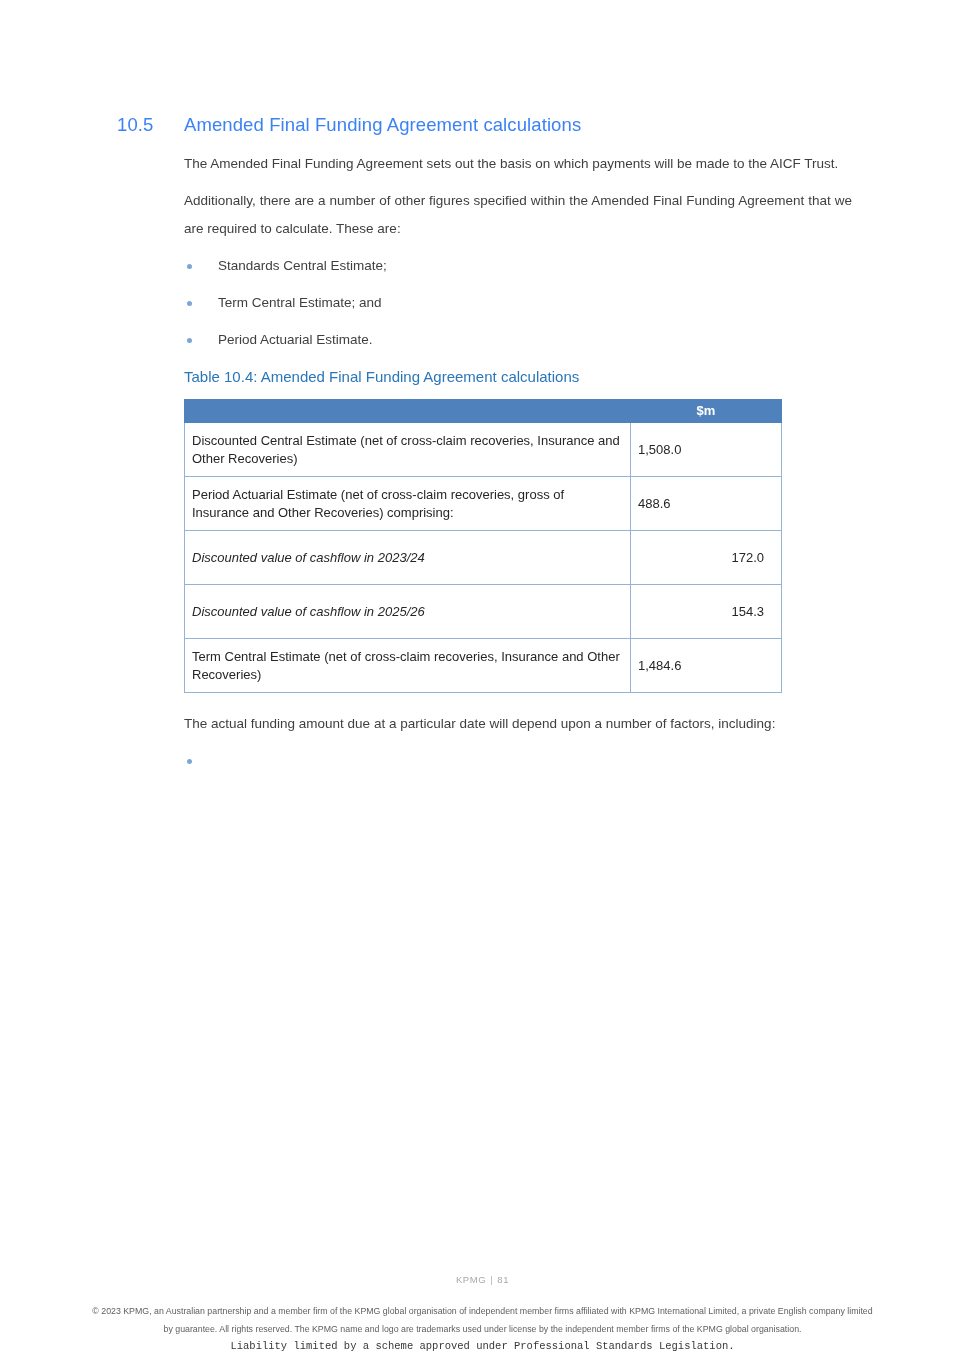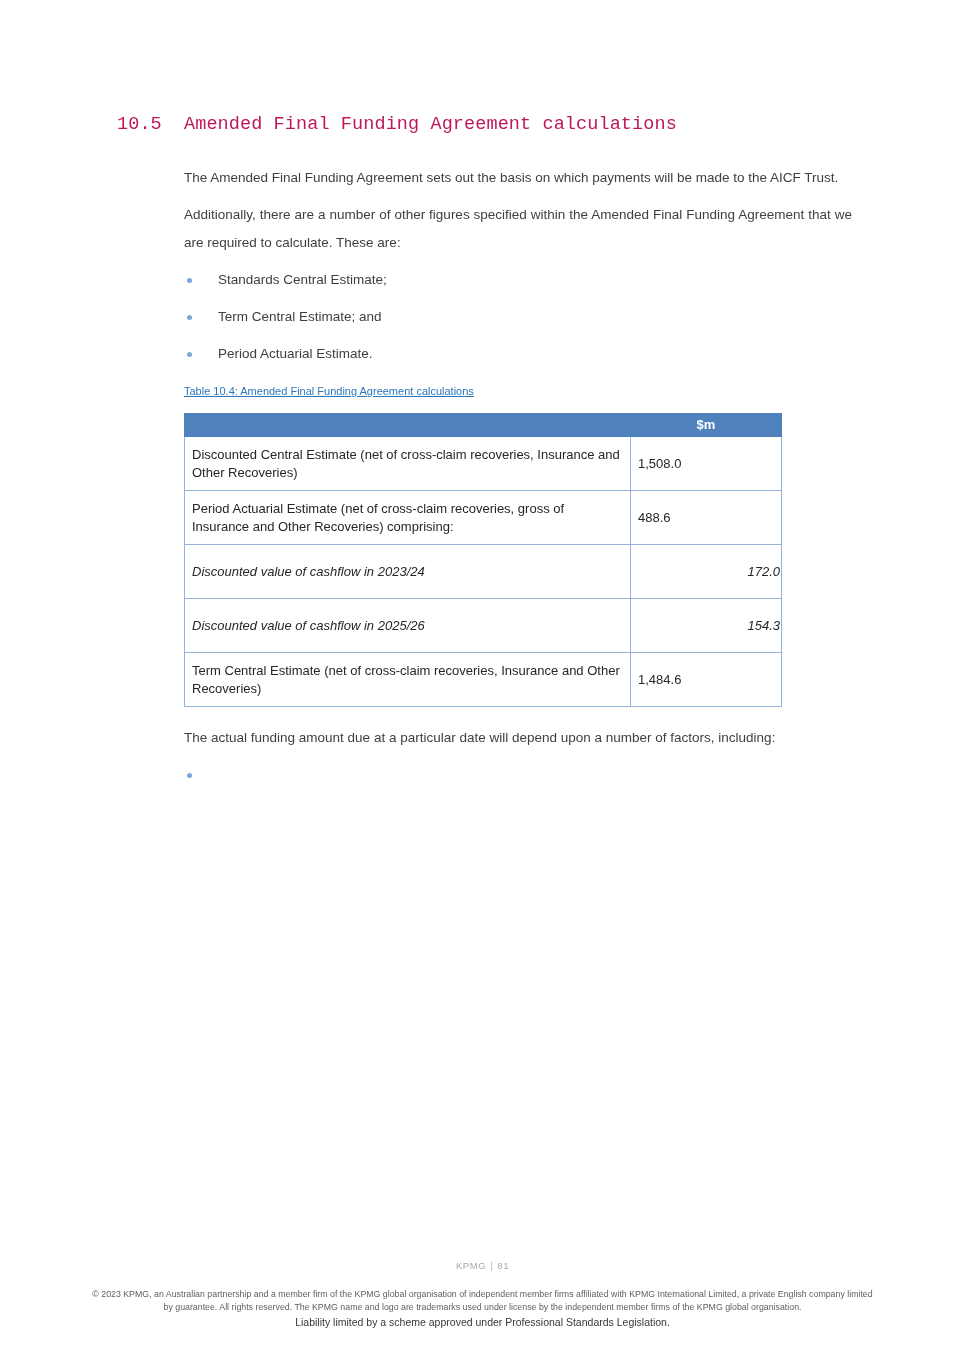--- a/index.html
+++ b/index.html
@@ -15,33 +15,32 @@
     margin: 0 auto;
   }
   
   .heading {
     position: absolute;
     left: 117px;
     top: 114px;
     width: 760px;
     display: flex;
     font-size: 18.5px;
-    color: #be185d;
+    color: #3b82f6;
     font-weight: 400;
     letter-spacing: 0.1px;
-    font-family: Liberation Mono, monospace;
   }
   .h-num { width: 67px; flex: 0 0 67px; }
   .h-title { flex: 1; }
 
   
   .content {
     position: absolute;
     left: 184px;
-    top: 164px;
+    top: 150px;
     width: 668px;
     font-size: 13.5px;
     line-height: 28px;
   }
   .body-p {
     text-align: justify;
     margin-bottom: 9px;
     color: #3f3f3f;
   }
   ul.bullets {
@@ -58,23 +57,22 @@
     position: absolute;
     left: 3px;
     top: 11.5px;
     width: 5px;
     height: 5px;
     border-radius: 50%;
     background: #7aa7d6;
   }
   .caption {
     color: #2a76ba;
-    font-size: 11px;
+    font-size: 15px;
     margin: 2px 0 8px 0;
-    text-decoration: underline;
   }
   
   table.data-table {
     border-collapse: collapse;
     table-layout: fixed;
     width: 597px;
     margin-bottom: 17px;
     font-size: 13px;
     line-height: 18px;
     color: #262626;
@@ -97,51 +95,51 @@
     vertical-align: middle;
     padding: 8px 7px;
   }
   table.data-table td.lbl { text-align: left; }
   table.data-table td.val { }
   table.data-table tr.italic td.lbl {
     font-style: italic;
     padding-right: 9px;
   }
   table.data-table tr.italic td.val {
-    font-style: italic;
     text-align: right;
-    padding-right: 1px;
+    padding-right: 17px;
   }
   
   .footer {
     position: absolute;
     left: 0;
     bottom: 0;
     width: 100%;
     text-align: center;
   }
   .pageno {
     font-size: 9.5px;
     color: #a8a8a8;
     letter-spacing: 0.6px;
     margin-bottom: 17px;
   }
   .pageno .sep { margin: 0 4px; color: #b5b5b5; }
   .copyright {
     font-size: 8.8px;
-    line-height: 13px;
+    line-height: 18px;
     color: #606060;
     width: 790px;
     margin: 0 auto;
   }
   .liability {
     font-size: 10.5px;
     line-height: 14px;
     color: #383838;
-    margin: 1px auto 36px auto;
+    margin: 1px auto 12px auto;
+    font-family: Liberation Mono, monospace;
   }
 </style>
 </head>
 <body>
 
 <div class="page">
 
   <div class="heading">
     <span class="h-num">10.5</span>
     <span class="h-title">Amended Final Funding Agreement calculations</span>

